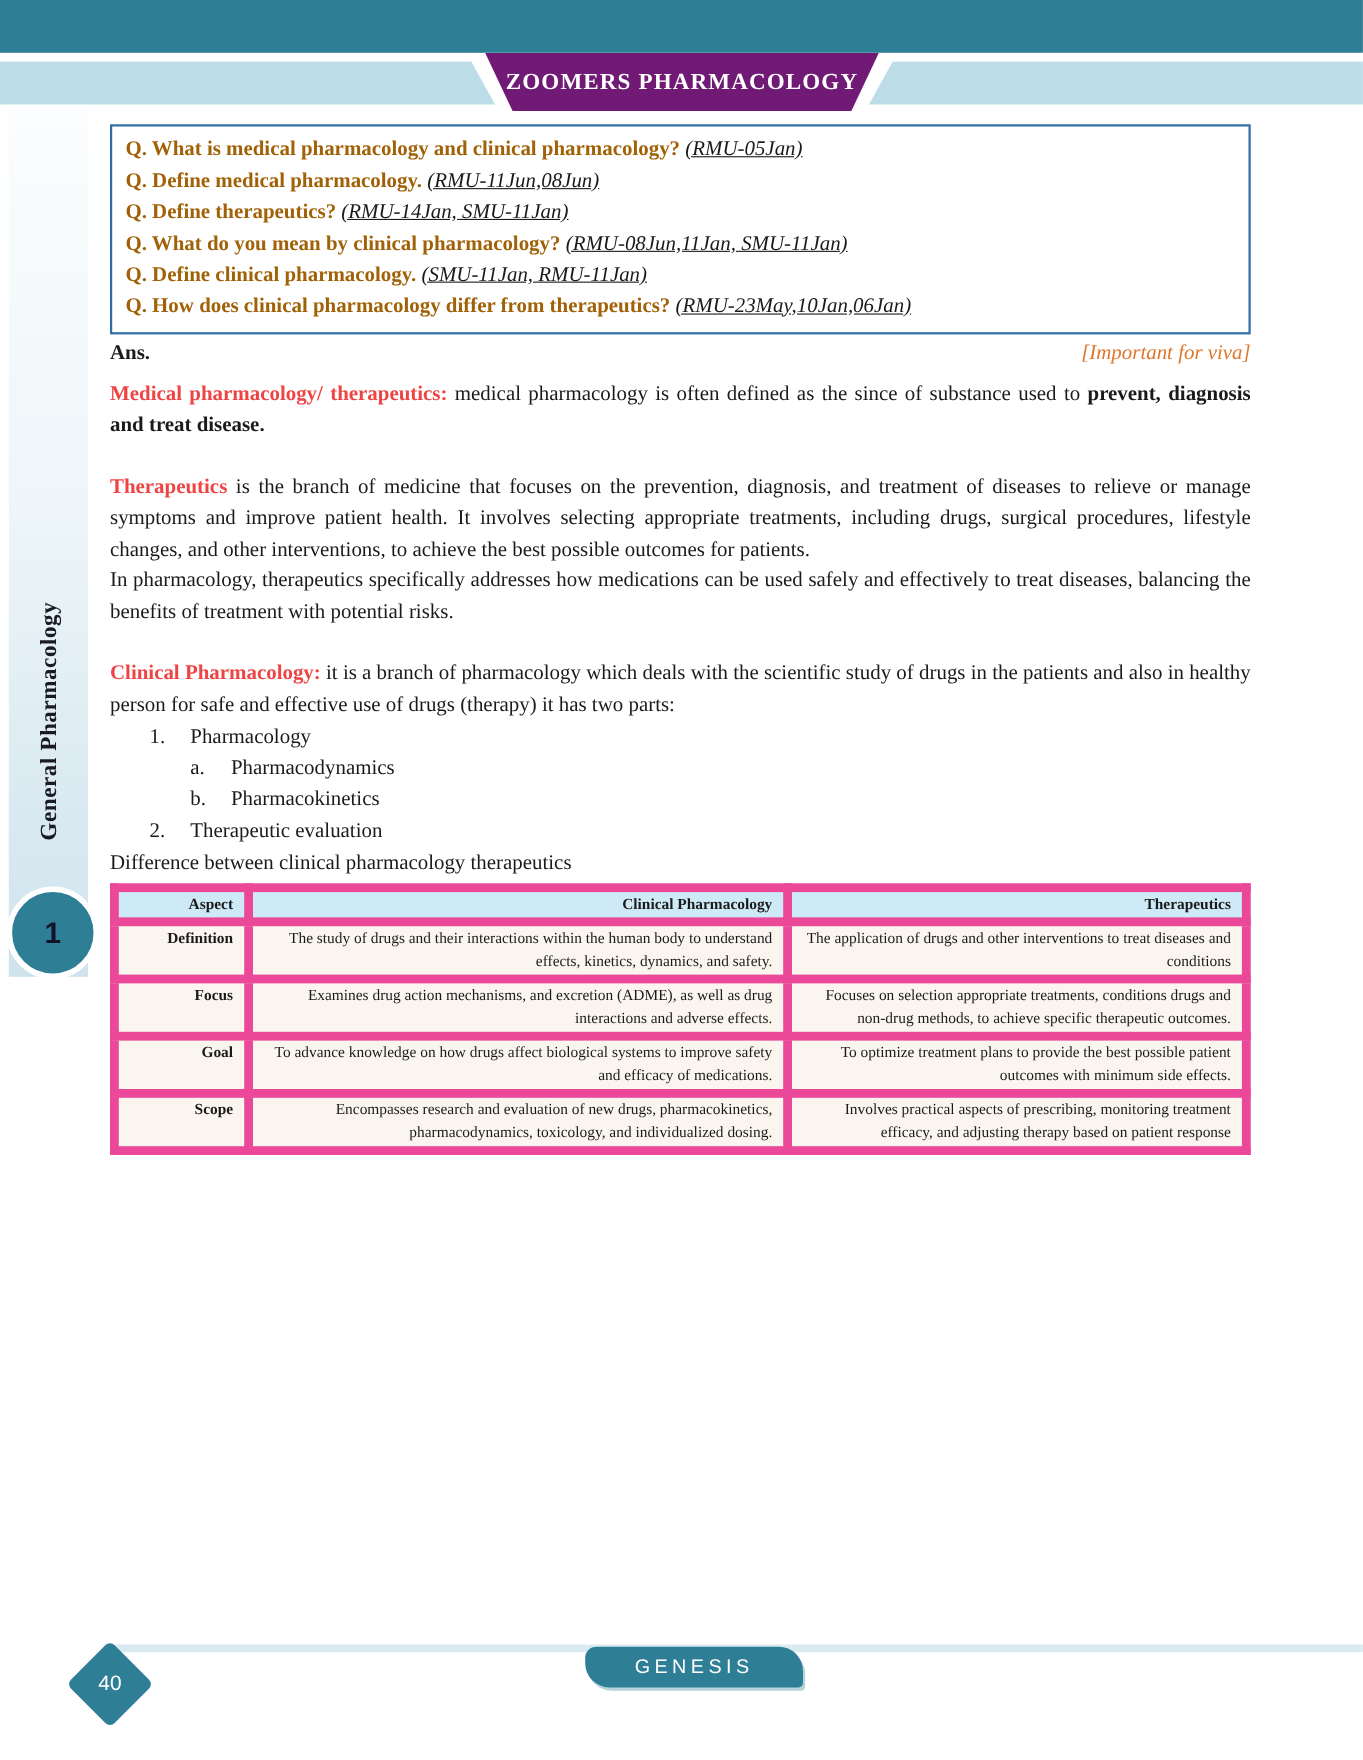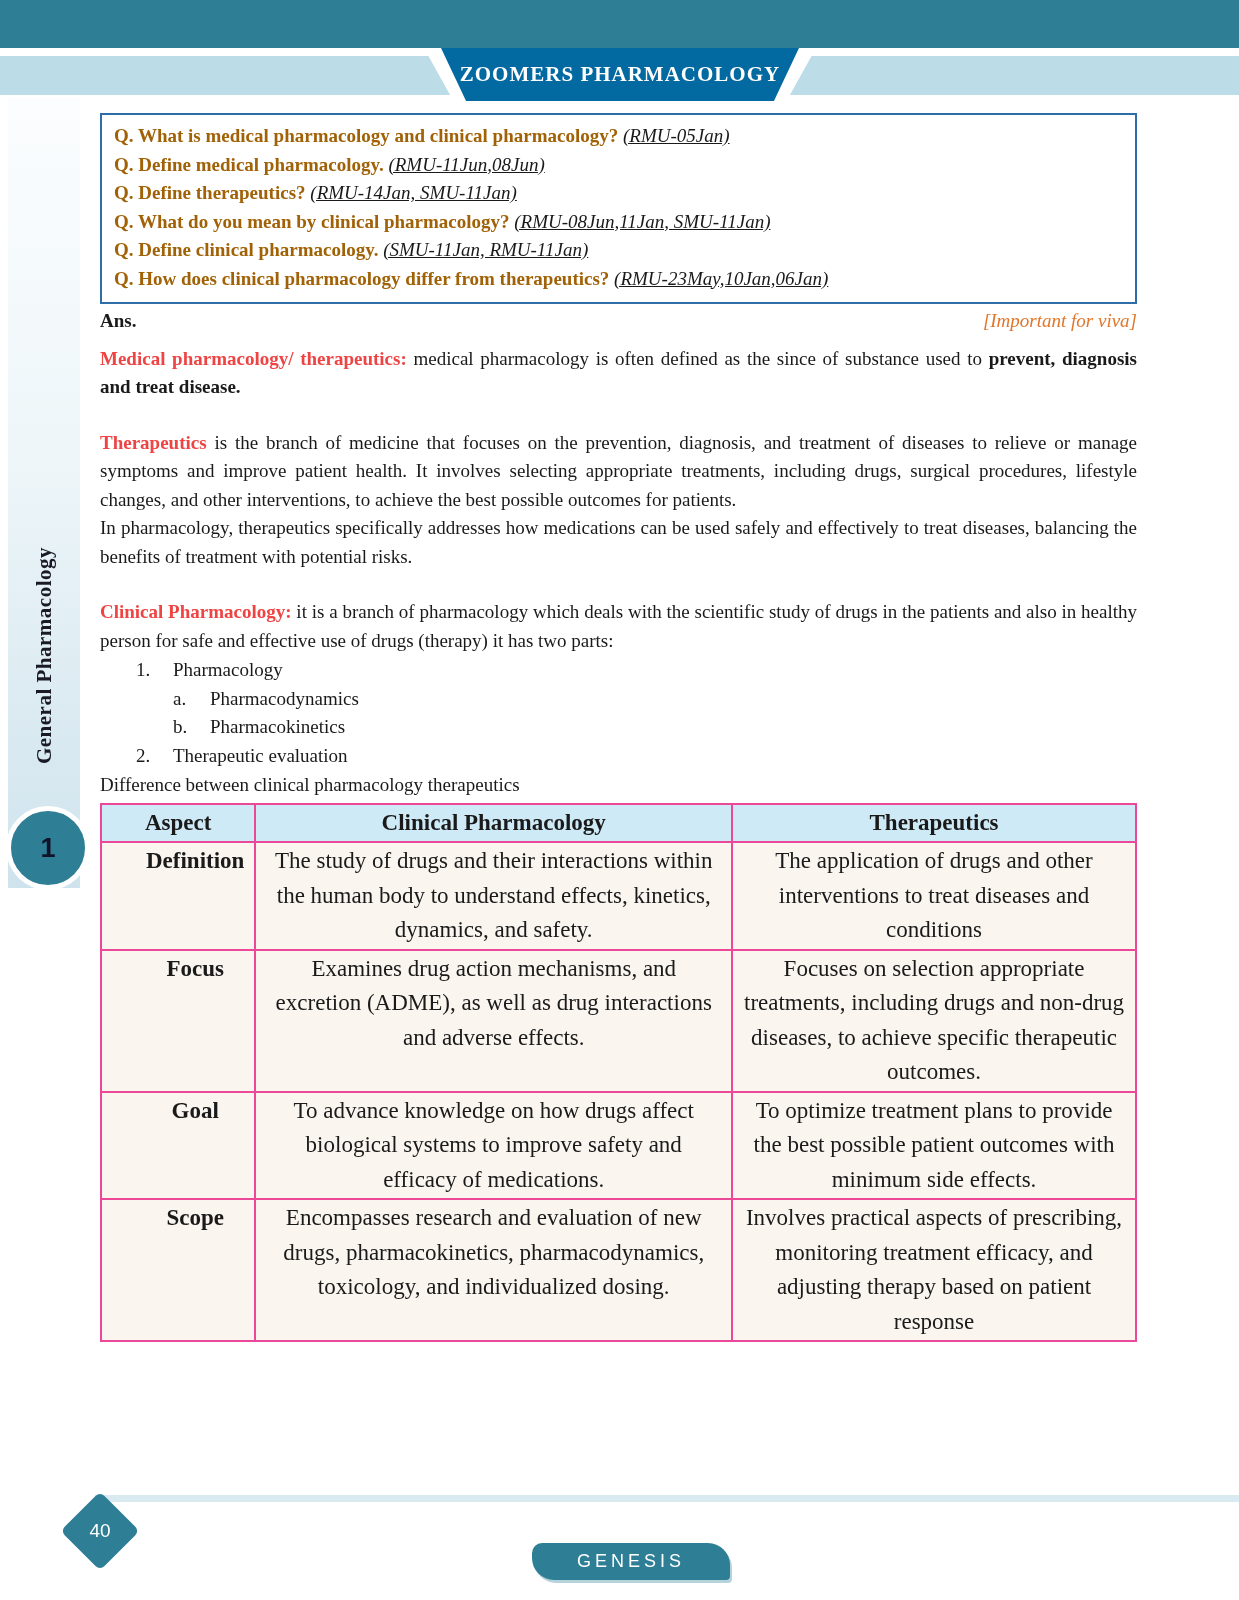--- a/index.html
+++ b/index.html
@@ -4,21 +4,21 @@
 <style>
   html,body{margin:0;padding:0;background:#ffffff;}
   .page{position:relative;width:1239px;height:1600px;background:#ffffff;overflow:hidden;
         font-family:"Liberation Serif", serif;color:#1a1a1a;}
 
   
   .band-top{position:absolute;left:0;top:0;width:100%;height:48px;background:#2e7e96;}
   .band-light{position:absolute;left:0;top:56px;width:100%;height:39px;background:#bcdde8;}
   .trap-white{position:absolute;left:424px;top:48px;width:392px;height:53px;background:#ffffff;
               clip-path:polygon(0 0,100% 0,92.5% 100%,7.5% 100%);}
-  .trap-teal{position:absolute;left:441px;top:48px;width:358px;height:53px;background:#0369a1;
+  .trap-teal{position:absolute;left:441px;top:48px;width:358px;height:53px;background:#701a75;
              clip-path:polygon(0 0,100% 0,93% 100%,7% 100%);
              display:flex;align-items:center;justify-content:center;}
   .trap-teal .title{color:#ffffff;font-weight:bold;font-size:21px;letter-spacing:1px;}
 
   
   .side-strip{position:absolute;left:8px;top:98px;width:72px;height:790px;
               background:linear-gradient(to bottom,#fbfdfe 0%,#eef6f9 45%,#cfe3ed 100%);}
   .side-label{position:absolute;left:8px;top:548px;width:72px;height:216px;
               display:flex;align-items:center;justify-content:center;}
   .side-label span{writing-mode:vertical-rl;transform:rotate(180deg);
@@ -47,34 +47,34 @@
 
   .olist{margin-top:1px;}
   .olist .li{display:flex;}
   .olist .li.lv1{padding-left:36px;}
   .olist .li.lv2{padding-left:73px;}
   .olist .num{width:37px;flex:none;}
 
   .tbl-heading{font-weight:normal;margin-top:1px;}
 
   table.cmp{border-collapse:collapse;width:1037px;margin-top:3px;background:#faf5ef;}
-  table.cmp th,table.cmp td{border:2px solid #ec4899;vertical-align:top;
-        padding:1px 10px;font-size:23px;line-height:1.5;text-align:center;}
+  table.cmp th,table.cmp td{border:8px solid #ec4899;vertical-align:top;
+        padding:1px 10px;font-size:14px;line-height:1.5;text-align:right;}
   table.cmp th{background:#cfeaf7;font-weight:bold;}
   table.cmp td.aspect{font-weight:bold;padding-left:44px;}
 
   
   .foot-line{position:absolute;left:95px;right:0;top:1495px;height:7px;background:#d9ebf1;}
   .page-diamond{position:absolute;left:72px;top:1503px;width:56px;height:56px;background:#2e7e96;
         transform:rotate(45deg);border-radius:6px;}
   .page-diamond span{position:absolute;inset:0;display:flex;align-items:center;justify-content:center;
         transform:rotate(-45deg);color:#ffffff;font-family:"Liberation Sans",sans-serif;font-size:19px;}
   .brand-tab{position:absolute;left:532px;top:1497px;width:198px;height:37px;background:#2e7e96;
         border-radius:10px 22px 4px 22px;display:flex;align-items:center;justify-content:center;
-        box-shadow:2px 3px 0 rgba(46,126,150,.35);margin-top:46px;}
+        box-shadow:2px 3px 0 rgba(46,126,150,.35);}
   .brand-tab span{color:#ffffff;font-family:"Liberation Sans",sans-serif;font-size:18px;letter-spacing:4px;}
 </style>
 </head>
 <body>
 
 <div class="page">
 
   <div class="band-top"></div>
   <div class="band-light"></div>
   <div class="trap-white"></div>
@@ -151,21 +151,21 @@
         </thead>
       <tbody id="tbody">
           <tr>
             <td class="aspect">Definition</td>
             <td>The study of drugs and their interactions within the human body to understand effects, kinetics, dynamics, and safety.</td>
             <td>The application of drugs and other interventions to treat diseases and conditions</td>
           </tr>
           <tr>
             <td class="aspect">Focus</td>
             <td>Examines drug action mechanisms, and excretion (ADME), as well as drug interactions and adverse effects.</td>
-            <td>Focuses on selection appropriate treatments, including drugs and non-drug diseases, to achieve specific therapeutic outcomes.</td>
+            <td>Focuses on selection appropriate treatments, conditions drugs and non-drug methods, to achieve specific therapeutic outcomes.</td>
           </tr>
           <tr>
             <td class="aspect">Goal</td>
             <td>To advance knowledge on how drugs affect biological systems to improve safety and efficacy of medications.</td>
             <td>To optimize treatment plans to provide the best possible patient outcomes with minimum side effects.</td>
           </tr>
           <tr>
             <td class="aspect">Scope</td>
             <td>Encompasses research and evaluation of new drugs, pharmacokinetics, pharmacodynamics, toxicology, and individualized dosing.</td>
             <td>Involves practical aspects of prescribing, monitoring treatment efficacy, and adjusting therapy based on patient response</td>

